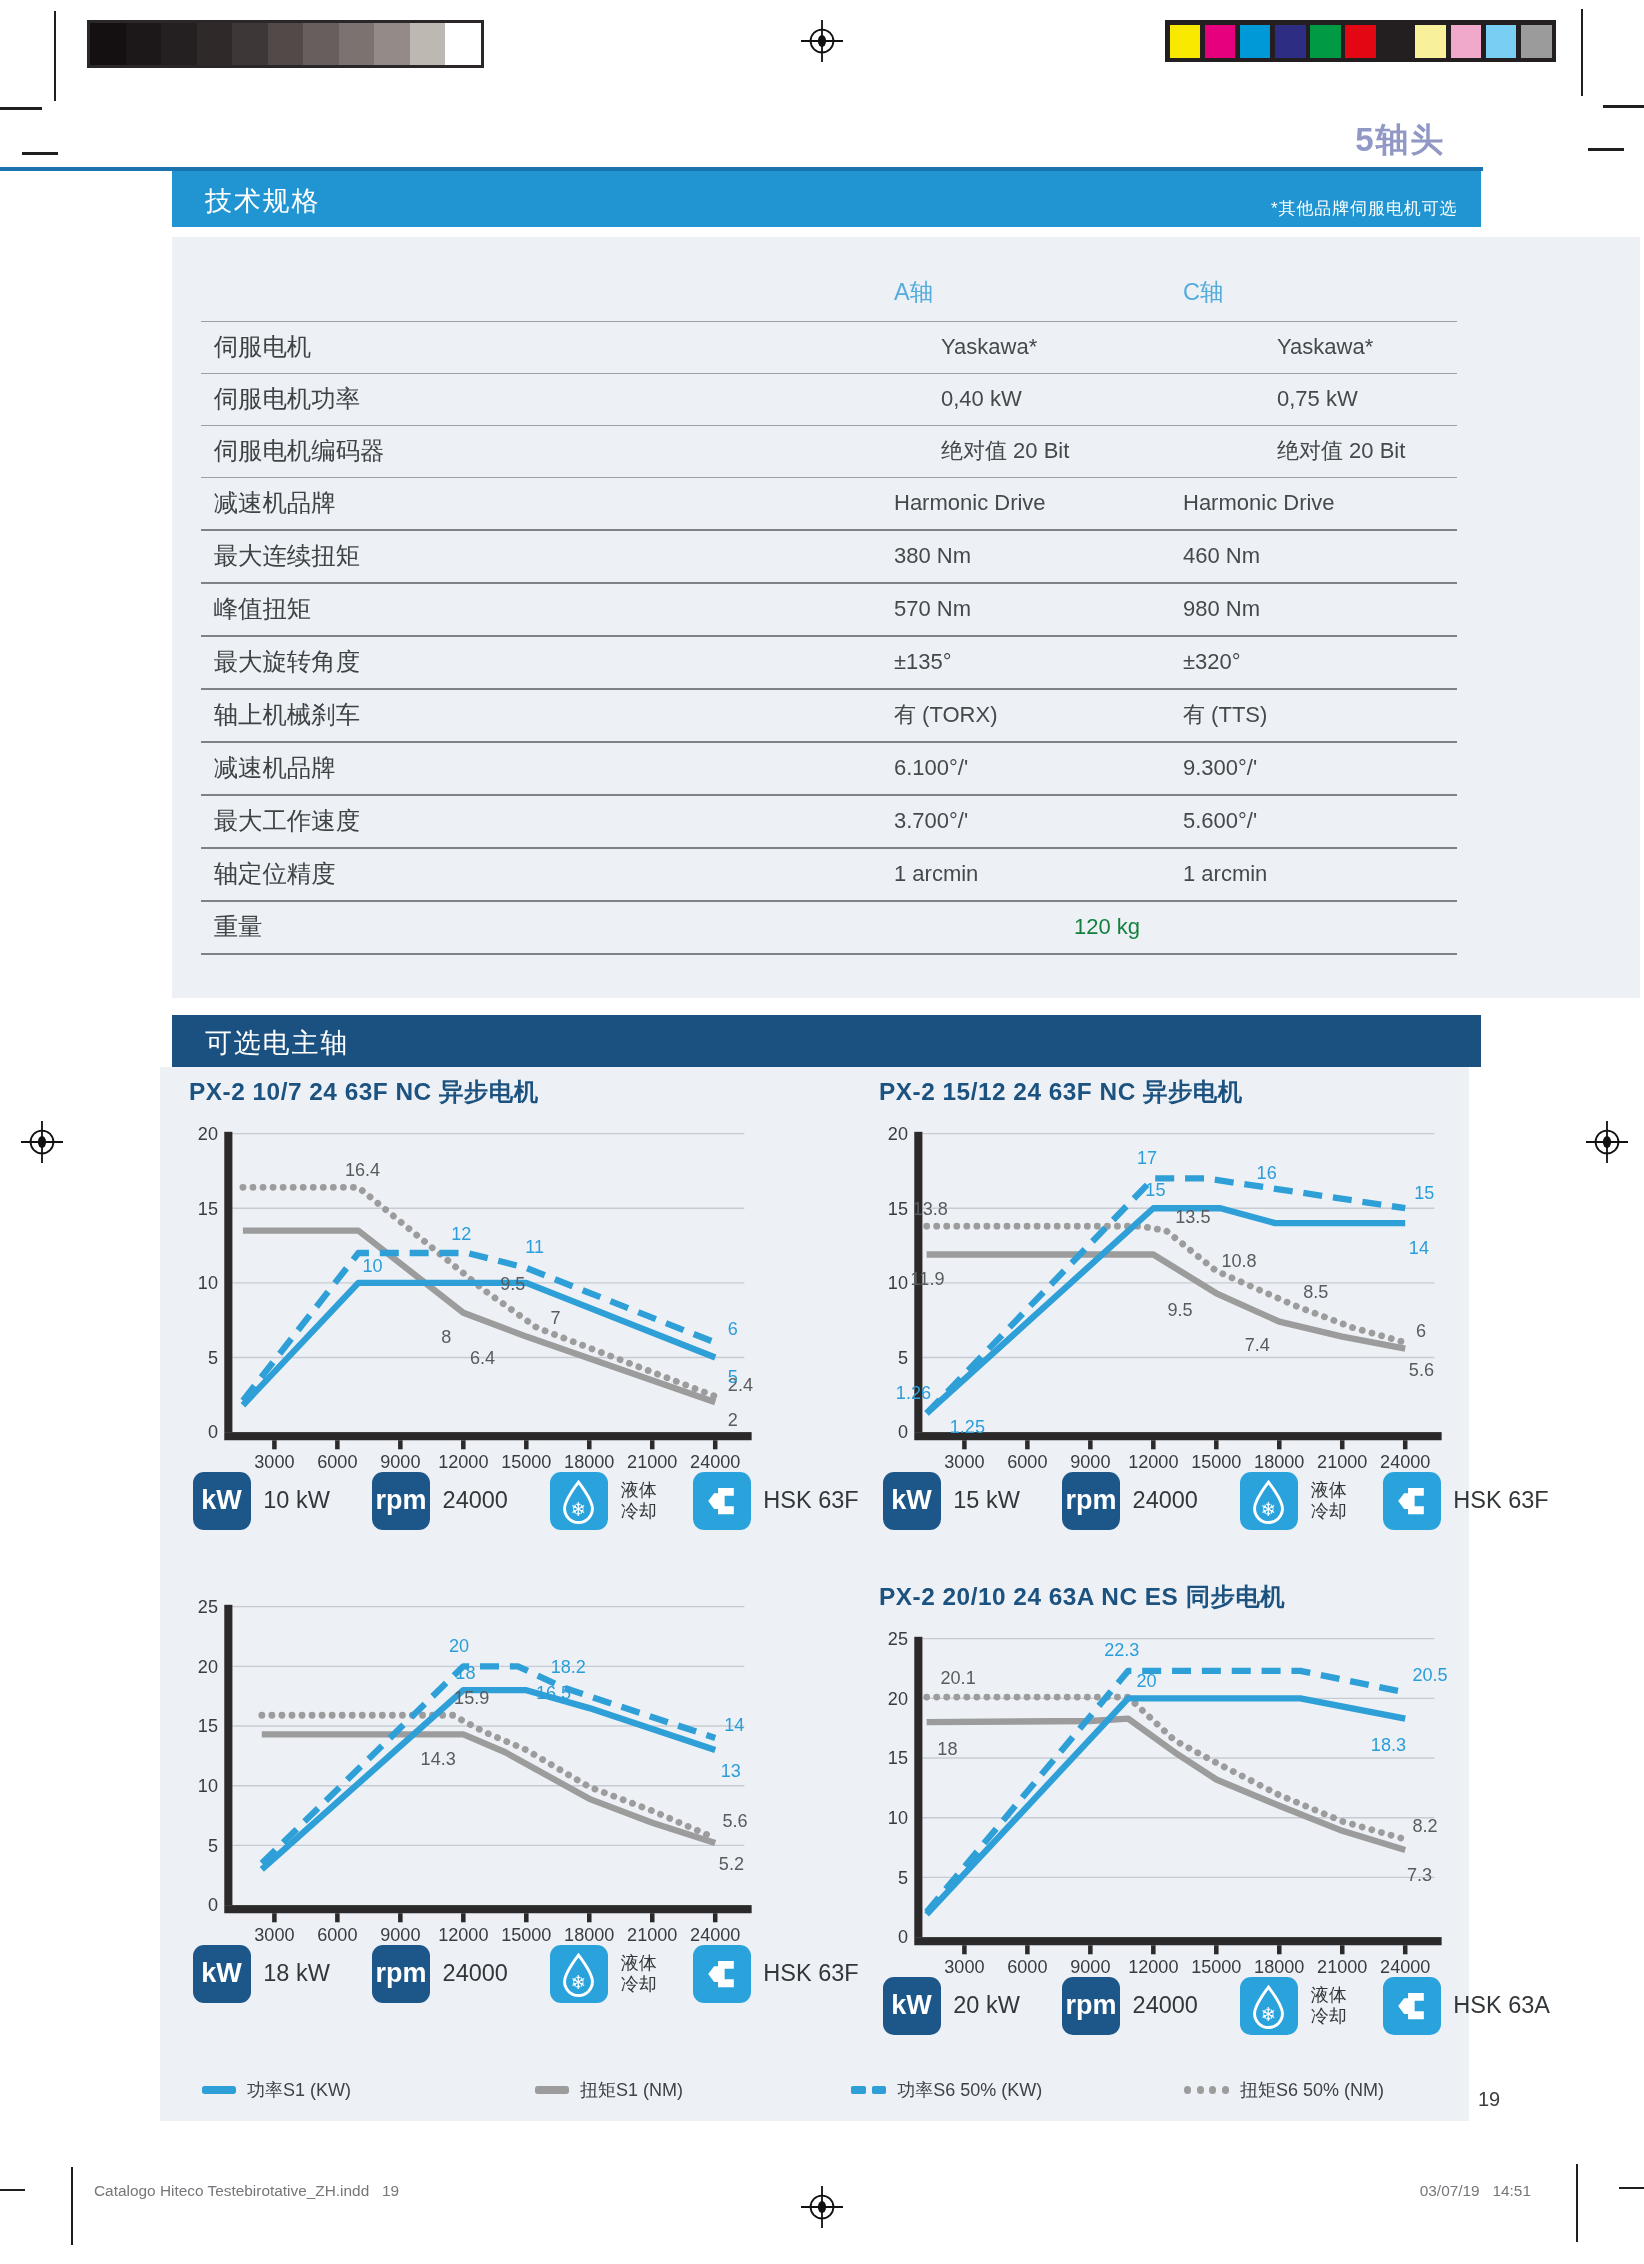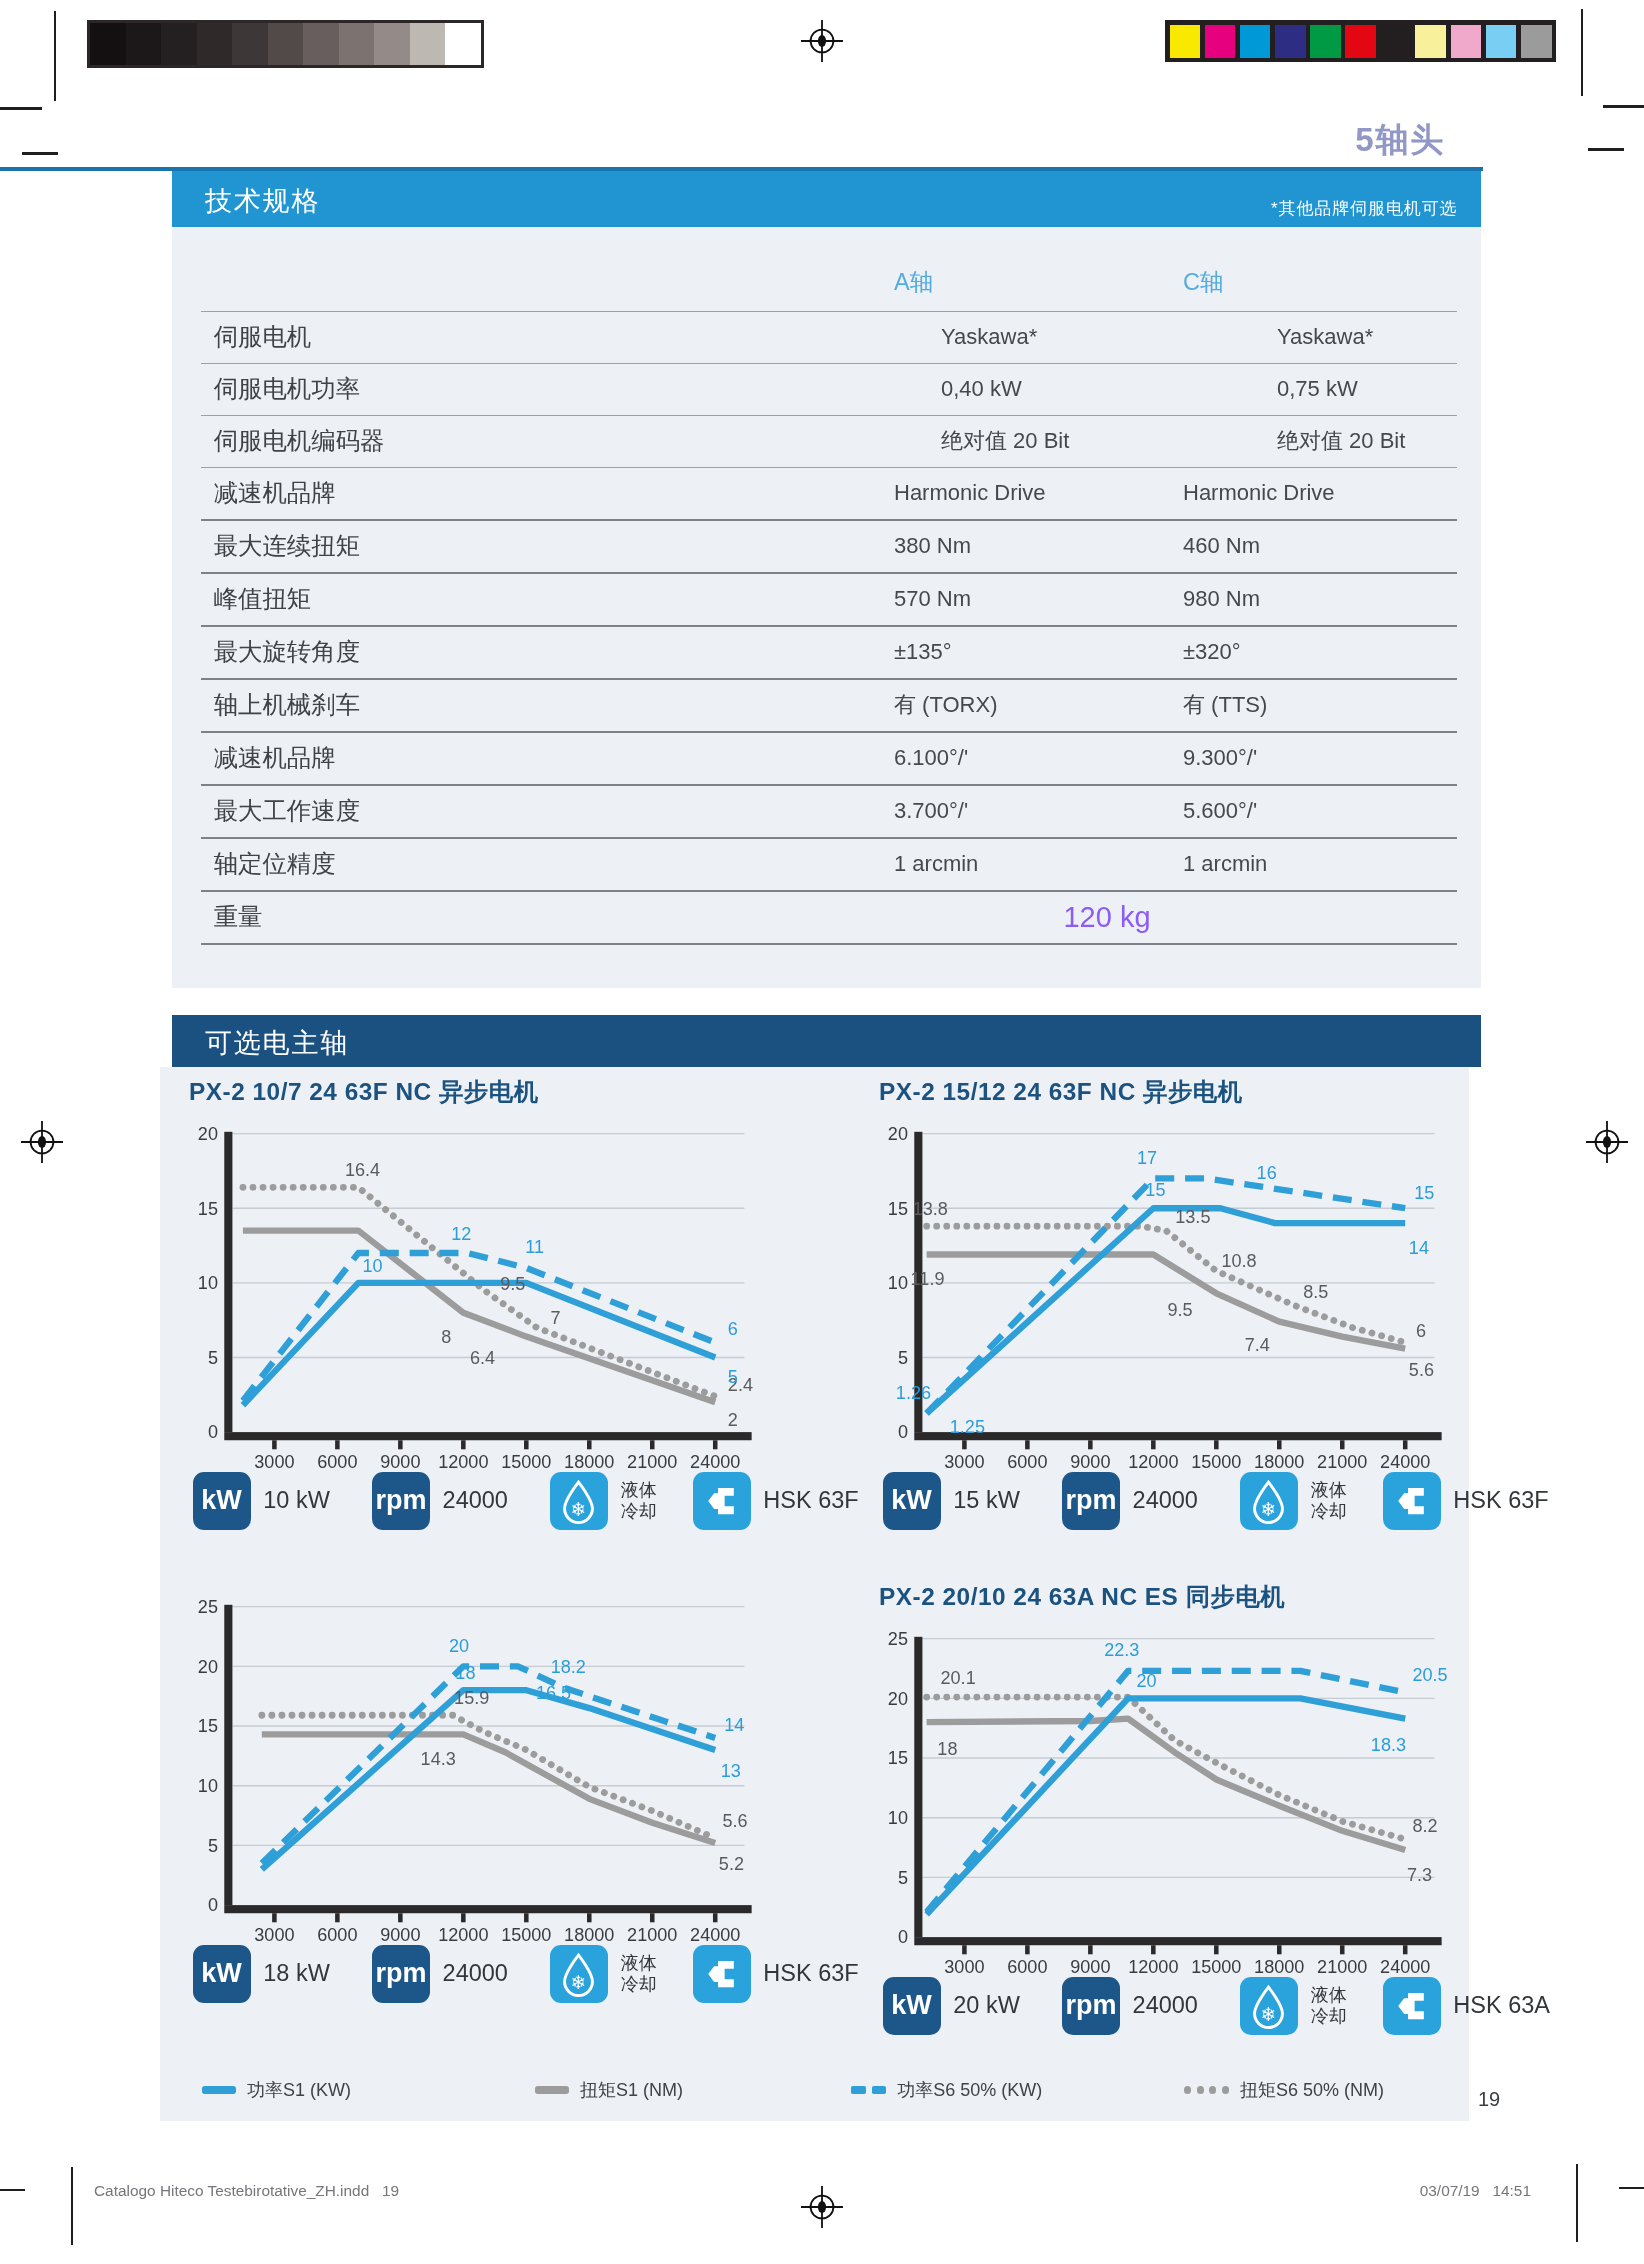--- a/index.html
+++ b/index.html
@@ -11,30 +11,30 @@
   .grayscale div{flex:1;}
   .colorbar{position:absolute;left:1165px;top:20px;width:391px;height:42px;background:#231f20;display:flex;gap:4.5px;padding:4.5px;box-sizing:border-box;}
   .colorbar div{flex:1;}
   .regmark{position:absolute;width:42px;height:42px;}
   
   .tag-title{position:absolute;right:200px;top:118px;font-size:33px;font-weight:bold;color:#9298c5;letter-spacing:1.8px;}
   .top-rule{position:absolute;left:0;top:167px;width:1483px;height:3.6px;background:#1a73ac;}
   .bar-blue{position:absolute;left:172px;top:171px;width:1309px;height:56px;background:#2095d2;color:#fff;}
   .bar-blue .t{position:absolute;left:33px;top:11.8px;font-size:27px;letter-spacing:1.8px;}
   .bar-blue .note{position:absolute;right:23.5px;bottom:7.2px;font-size:17px;letter-spacing:0.9px;}
-  .panel-spec{position:absolute;left:172px;top:227px;width:1309px;height:761px;background:#edf1f6;}
+  .panel-spec{position:absolute;left:172px;top:237px;width:1468px;height:761px;background:#edf1f6;}
   .spec-table{position:absolute;left:29px;top:0;width:1256px;}
   .thead{display:grid;grid-template-columns:693px 289px 273px;align-items:end;height:71px;padding-bottom:12.7px;border-bottom:1.8px solid #9ba1a7;}
   .thead .col{font-size:23.5px;color:#55acdc;}
   .srow{display:grid;grid-template-columns:693px 289px 273px;align-items:center;height:51px;}
   .srow.thin{border-bottom:1.8px solid #9ba1a7;gap:47px;}
   .srow.thick{border-bottom:2.7px solid #7d8287;}
   .rlabel{font-size:24.4px;color:#3f4346;padding-left:12.7px;}
   .rval{font-size:22px;color:#46494c;}
-  .rspan{grid-column:2/4;text-align:center;padding-right:136px;font-size:29px;color:#8b5cf6;}
+  .rspan{grid-column:2/4;text-align:center;padding-right:136px;font-size:22px;color:#15803d;}
   
   .bar-navy{position:absolute;left:172px;top:1015px;width:1309px;height:52px;background:#1b5180;color:#fff;}
   .bar-navy .t{position:absolute;left:33px;top:10px;font-size:27px;letter-spacing:1.8px;}
   .panel-sp{position:absolute;left:160px;top:1067px;width:1309px;height:1054px;background:#edf1f6;}
   .chart-block{position:absolute;width:633px;}
   .chart-title{font-size:24.4px;font-weight:bold;color:#1c5280;letter-spacing:0.5px;}
   svg.chart{display:block;margin-top:1.8px;}
   .badges{display:flex;align-items:center;margin-top:0px;margin-left:3.6px;}
   .tile{width:58px;height:58px;border-radius:11px;display:flex;align-items:center;justify-content:center;color:#fff;flex:0 0 auto;}
   .tile-navy{background:#1d578a;}

